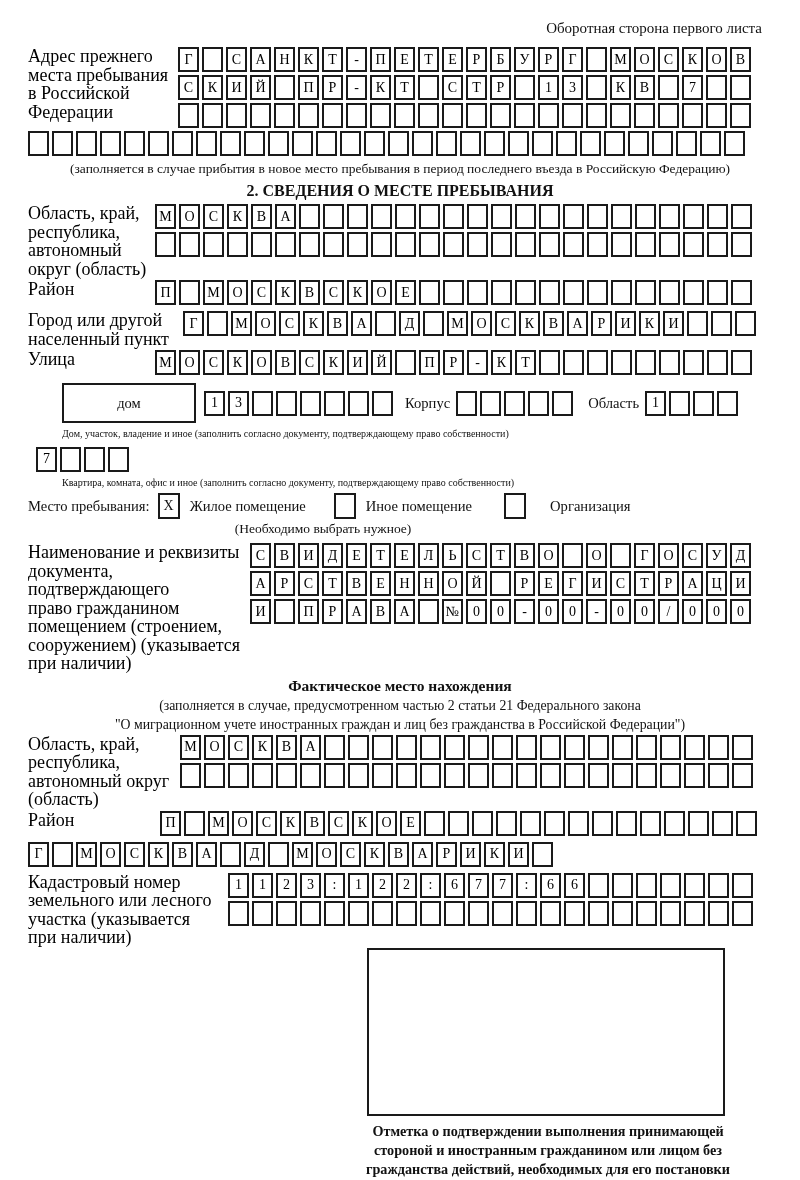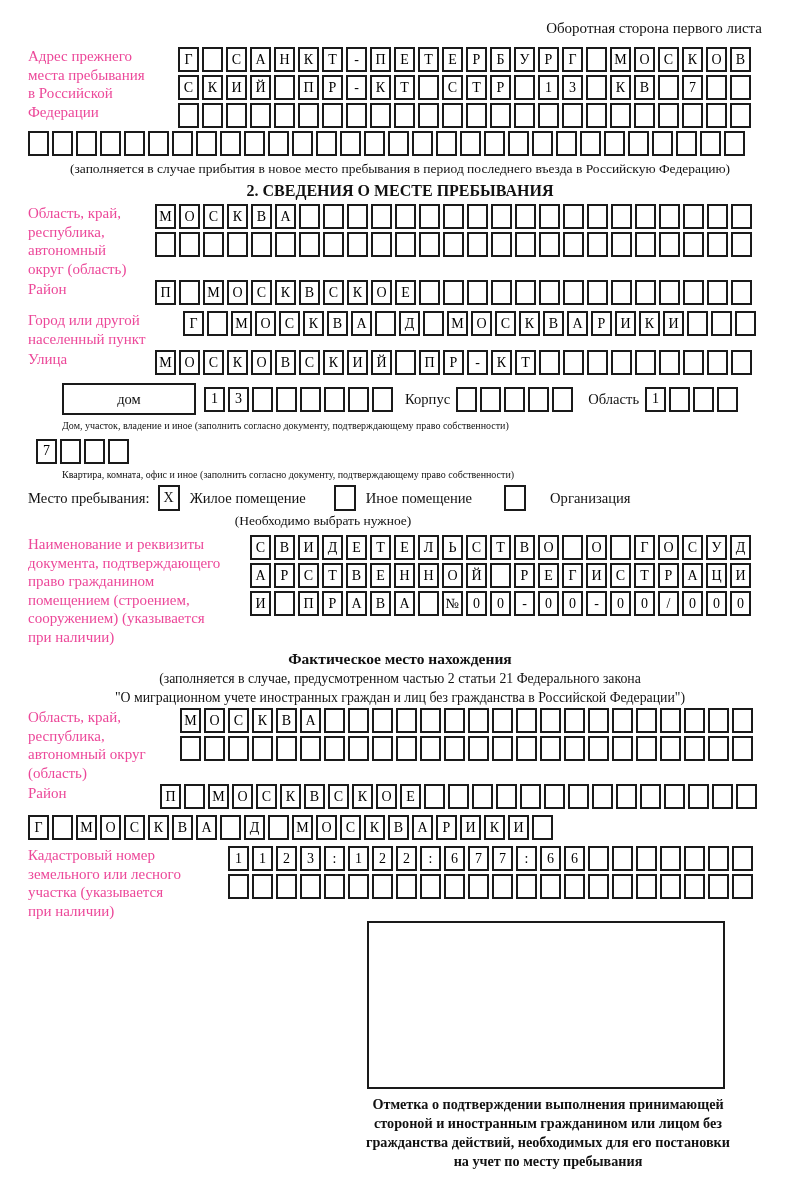--- a/index.html
+++ b/index.html
@@ -15,31 +15,31 @@
   
   .cells { display:flex; margin-bottom:3px; }
   .cell {
     width:21px; height:25px; flex:0 0 21px; margin-right:3px;
     border:2px solid #1a1a1a; display:flex; align-items:center; justify-content:center;
     font-size:14px; color:#000; background:#fff;
   }
 
   
   .frow { display:flex; align-items:flex-start; }
-  .flabel { font-size:15px; line-height:18.5px; flex:0 0 auto; color:#ec4899; }
+  .flabel { font-size:18px; line-height:18.5px; flex:0 0 auto; color:#000000; }
   .fcells { flex:0 0 auto; }
 
   .m2{margin-top:2px}.m3{margin-top:3px}.m4{margin-top:1px}.m5{margin-top:5px}.m10{margin-top:10px}
 
   .form-note { font-size:13.5px; line-height:19px; text-align:center; }
   .sec-title { font-size:16px; font-weight:bold; text-align:center; line-height:21px; margin-top:2px; }
 
   .inline-row { display:flex; align-items:center; }
   .wbox {
-    border:2px solid #1a1a1a; height:32px; display:flex; align-items:center; justify-content:center;
+    border:2px solid #1a1a1a; height:40px; display:flex; align-items:center; justify-content:center;
     font-size:14.5px; background:#fff;
   }
   .plain-label { font-size:14.6px; }
 
   .caption-note { font-size:10px; line-height:18.5px; margin-left:34px; }
 
   .check-row { display:flex; align-items:center; font-size:14.6px; }
   .checkbox {
     width:22px; height:26px; border:2px solid #1a1a1a; display:flex; align-items:center; justify-content:center;
     font-size:14px; background:#fff;

